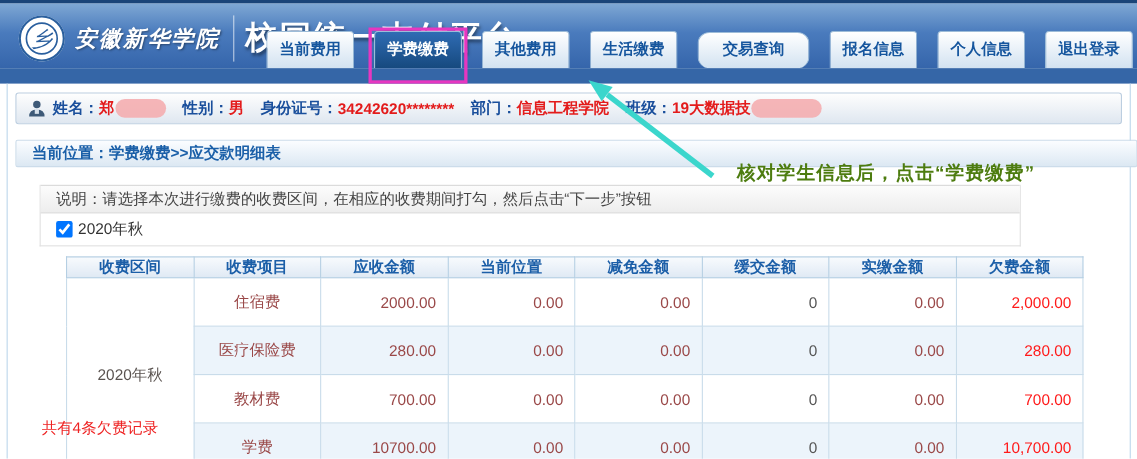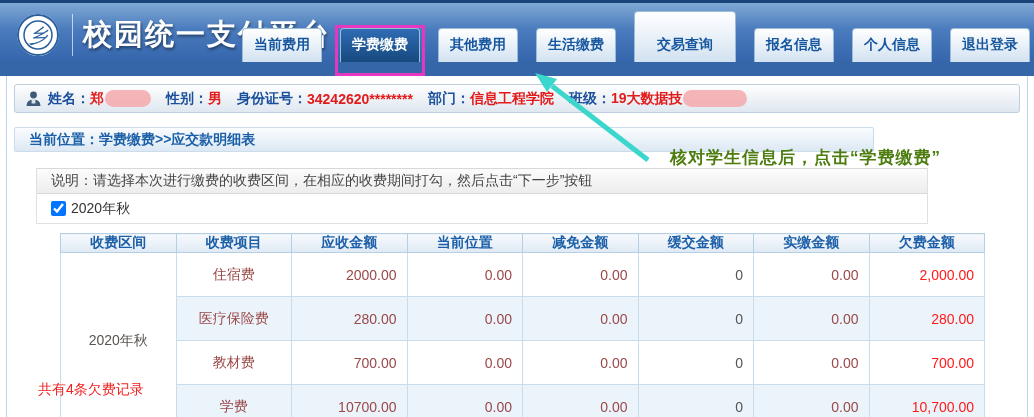--- a/index.html
+++ b/index.html
@@ -17,42 +17,42 @@
     font-weight:bold; font-size:20px; margin-left:8px; letter-spacing:2px; text-shadow:1px 1px 2px rgba(0,0,0,.4); }
   .brand-divider { width:1px; height:42px; background:rgba(255,255,255,.65); margin:0 10px 0 12px; }
   .portal-title { color:#fff; font-size:29px; font-weight:bold; letter-spacing:2px;
     text-shadow:1px 2px 3px rgba(0,0,0,.45); }
   .header-strip { position:absolute; top:62px; left:0; width:1034px; height:14px; background:#3566a7; }
 
   
   .tabs { position:absolute; right:4px; bottom:0; display:flex; align-items:flex-end; gap:18px; }
   .tab { background:linear-gradient(#ffffff,#d2e2f1); color:#16569e; border:1px solid #9dbcd8; border-bottom:none;
     border-radius:4px 4px 0 0; padding:7px 11px 8px; font-size:14px; font-weight:bold; cursor:pointer; white-space:nowrap; }
-  .tab.wide { padding:24px 22px 8px; }
+  .tab.wide { padding:6px 22px 8px;border-radius:11px; }
   .tab.active { background:linear-gradient(#2f6cb4,#16497e); color:#fff; position:relative; z-index:5; }
   .tab.active::after { content:""; position:absolute; left:-6px; right:-6px; top:-4px; bottom:-14px;
     border:3px solid #e637c0; pointer-events:none; }
 
   
   .edge { position:absolute; top:76px; bottom:0; width:1px; background:#bcd6ec; }
   .edge.left { left:6px; } .edge.right { left:1027px; }
 
   
   .userbar { position:absolute; top:84px; left:14px; width:1006px; height:29px;
     background:linear-gradient(#fefefe,#dfe7f0); border:1px solid #bccee0; border-radius:3px;
     display:flex; align-items:center; padding-left:10px; font-size:14px; font-weight:bold; white-space:nowrap; }
   .userbar .field { margin-right:15px; display:flex; align-items:center; }
   .userbar .lbl { color:#1a4f9c; }
   .userbar .val { color:#e31b1b; }
   .user-icon { width:17px; height:17px; margin-right:6px; }
   .redact { display:inline-block; height:17px; border-radius:9px; background:#f5a9ab; opacity:.85; margin-left:1px; }
   .redact.w-lg { width:92px; } .redact.w-sm { width:46px; } .redact.w-md { width:64px; }
 
   
-  .breadcrumb { position:absolute; top:127px; left:14px; width:860px; height:25px;
+  .breadcrumb { position:absolute; top:127px; left:14px; width:1020px; height:25px;
     background:linear-gradient(#fbfdff,#dce8f3); border:1px solid #ccdcea; border-radius:2px;
     display:flex; align-items:center; padding-left:14px; color:#1a5fa8; font-size:14px; font-weight:bold; }
 
   
   .panel { position:absolute; top:168px; left:36px; width:892px; border:1px solid #e0e0e0; border-top:none; background:#fff; }
   .instruction { height:26px; background:linear-gradient(#fcfcfc,#ededed); border-top:1px solid #d8d8d8;
     border-bottom:1px solid #d8d8d8; display:flex; align-items:center; padding-left:14px; color:#444; font-size:14px; }
   .checkbox-row { height:29px; display:flex; align-items:center; padding-left:14px; font-size:14px; color:#333; }
   .checkbox-row input { width:15px; height:15px; margin-right:5px; }
 
@@ -84,20 +84,21 @@
 <div class="page">
 
   <div class="header">
     <div class="brand">
       <svg class="logo-circle" viewBox="0 0 44 44">
         <circle cx="22" cy="22" r="21" fill="#ffffff"></circle>
         <circle cx="22" cy="22" r="20" fill="none" stroke="#2a5f9e" stroke-width="2"></circle>
         <circle cx="22" cy="22" r="14" fill="#ffffff" stroke="#2a5f9e" stroke-width="1.5"></circle>
         <text x="22" y="29" text-anchor="middle" font-size="19" font-style="italic" fill="#2a5f9e" font-family="DejaVu Serif,serif">乡</text>
       </svg>
+      <span class="logo-name">安徽新华学院</span>
       <span class="brand-divider"></span>
       <span class="portal-title">校园统一支付平台</span>
     </div>
     <div class="tabs">
       <div class="tab">当前费用</div>
       <div class="tab active">学费缴费</div>
       <div class="tab">其他费用</div>
       <div class="tab">生活缴费</div>
       <div class="tab wide">交易查询</div>
       <div class="tab">报名信息</div>

